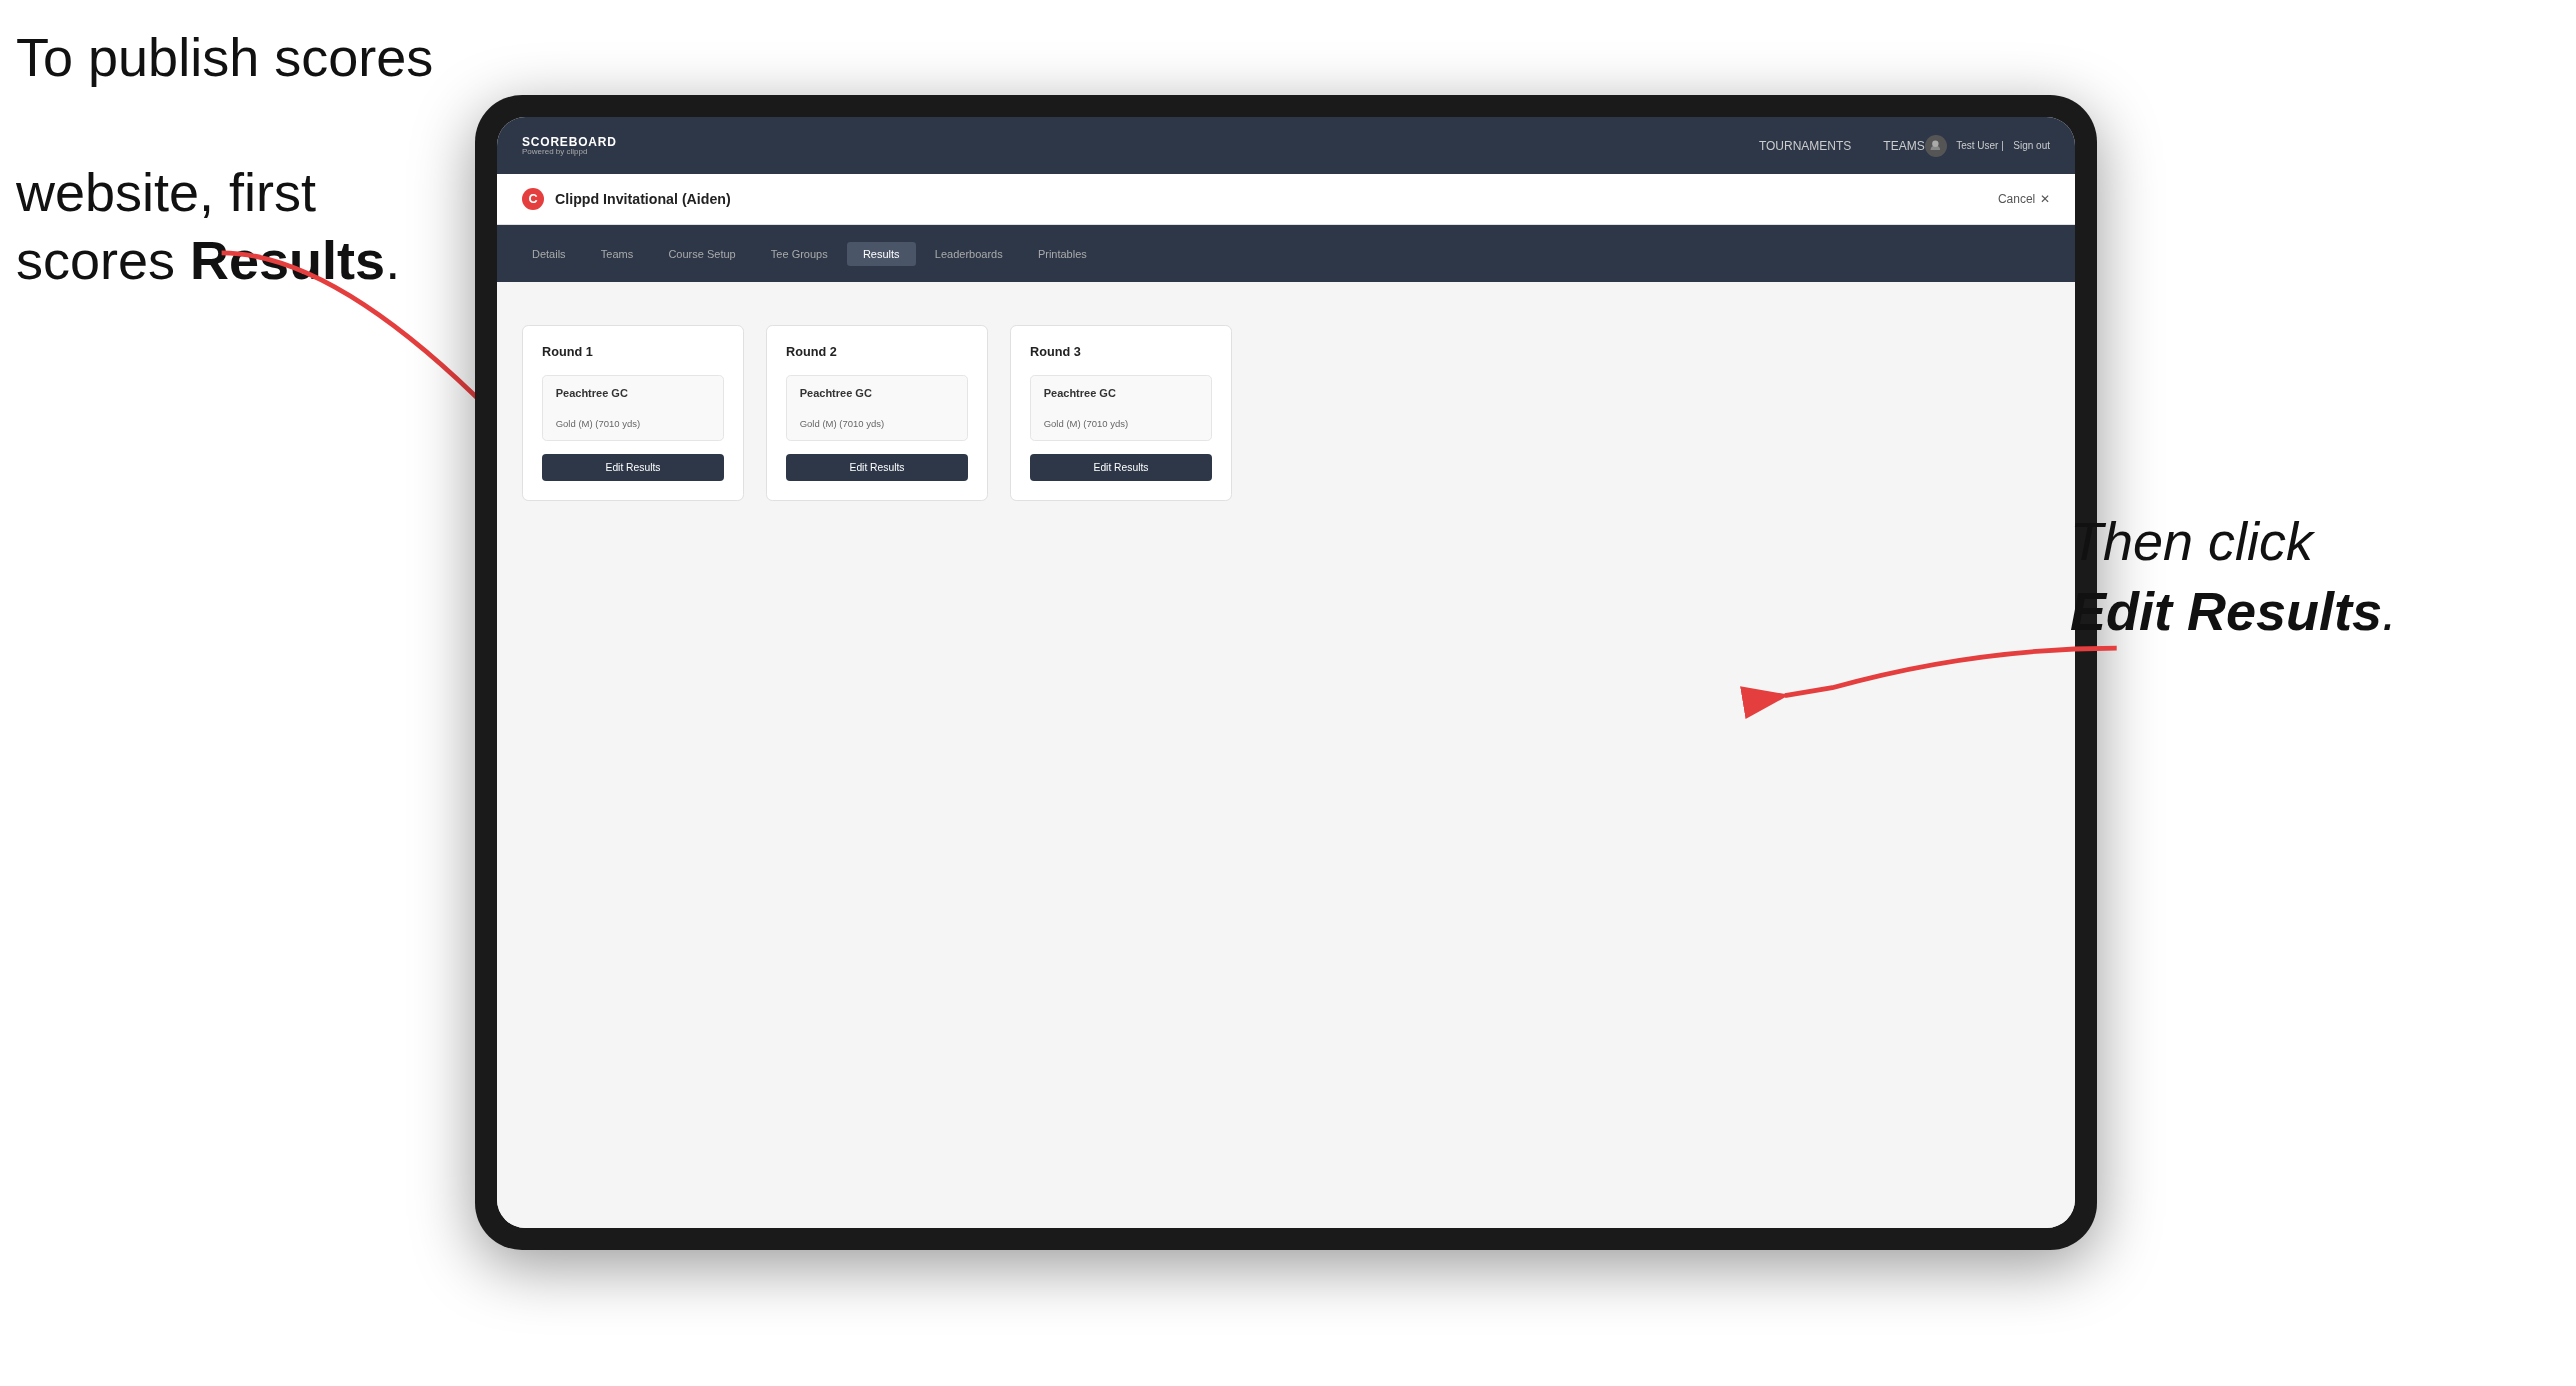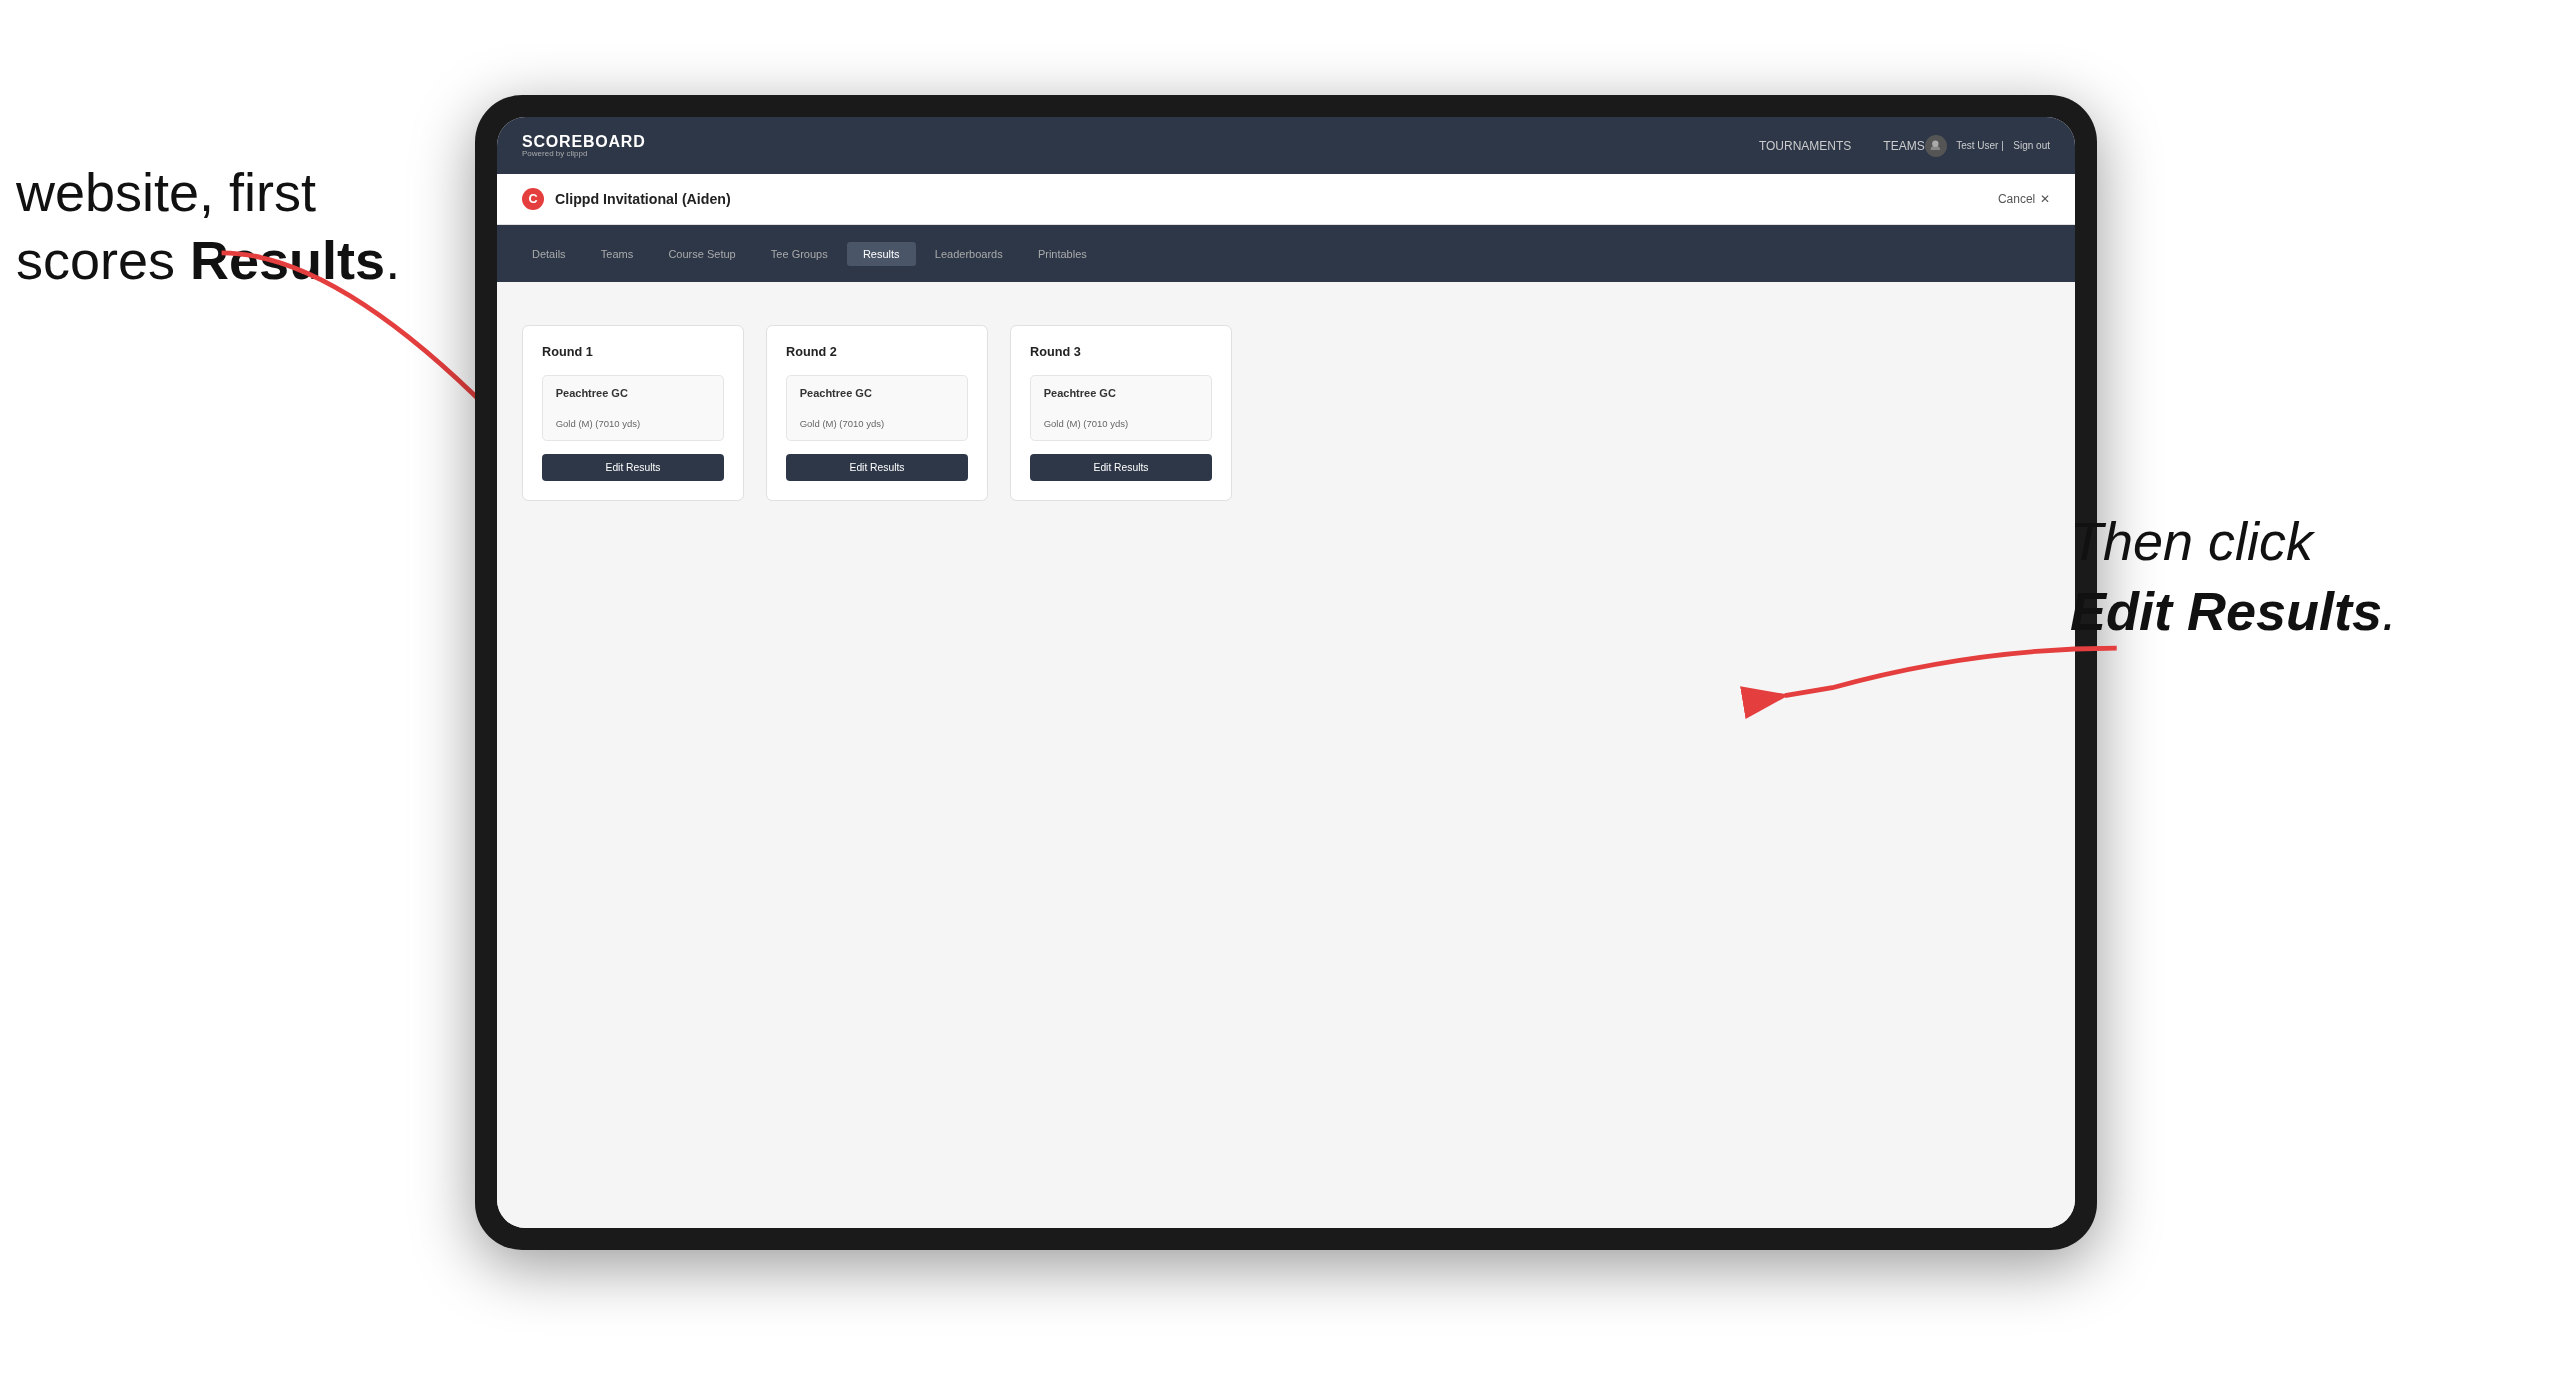--- a/index.html
+++ b/index.html
@@ -75,21 +75,21 @@
       flex-shrink: 0;
     }
 
     .logo-area {
       display: flex;
       flex-direction: column;
       margin-right: 47px;
     }
 
     .logo-text {
-      font-size: 16px;
+      font-size: 12px;
       font-weight: 900;
       color: #ffffff;
       letter-spacing: 0.8px;
       line-height: 1;
     }
 
     .logo-sub {
       font-size: 8px;
       color: #aaaaaa;
       line-height: 1;
@@ -263,21 +263,21 @@
 
     
     .arrow-svg {
       position: absolute;
     }
   </style>
 </head>
 <body>
 
 <div class="instruction-text">
-  <br>
+  <span>To publish scores</span><br>
   <br>
   <span>website, first</span><br>
   <span>scores </span><strong>Results</strong><span>.</span>
 </div>
 
 <svg class="arrow-svg" style="position:absolute; top:237px; left:174px; width:475px; height:269px;" viewBox="0 0 600 340">
   <defs>
     <marker id="arrowhead-left" markerWidth="10" markerHeight="7" refX="9" refY="3.5" orient="auto">
       <polygon points="0 0, 10 3.5, 0 7" fill="#e53e3e"></polygon>
     </marker>

